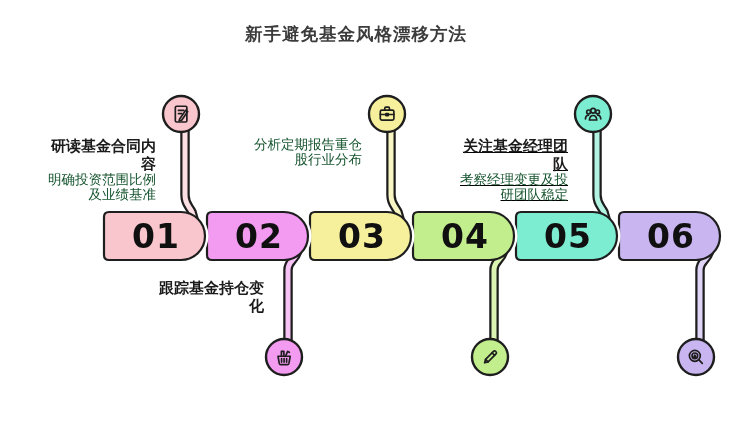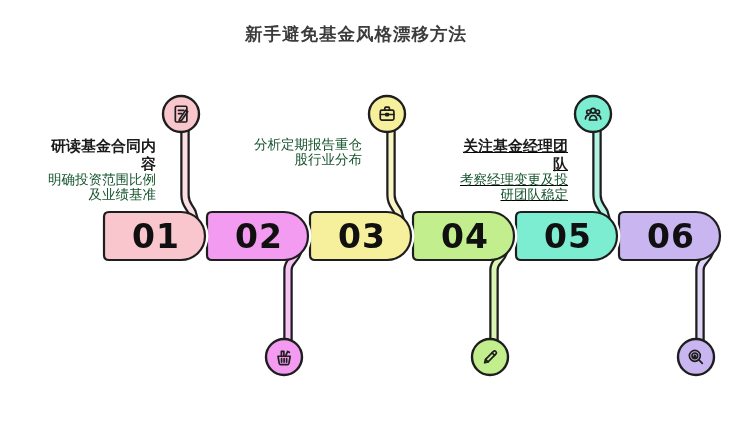--- a/index.html
+++ b/index.html
@@ -131,20 +131,23 @@
         </g>
       </g>
     </svg>
     <div class="step-text" style="right: 593px; top: 137px;">
       <div class="step-title">
         <span>研读基金合同内容</span>
       </div>
       <div class="step-desc">明确投资范围比例及业绩基准</div>
     </div>
     <div class="step-text" style="right: 485px; top: 279px;">
+      <div class="step-title">
+        <span>跟踪基金持仓变化</span>
+      </div>
     </div>
     <div class="step-text" style="right: 387px; top: 137px;">
       <div class="step-desc">分析定期报告重仓股行业分布</div>
     </div>
     <div class="step-text" style="right: 181px; top: 137px; text-decoration: underline;">
       <div class="step-title">
         <span>关注基金经理团队</span>
       </div>
       <div class="step-desc">考察经理变更及投研团队稳定</div>
     </div>

